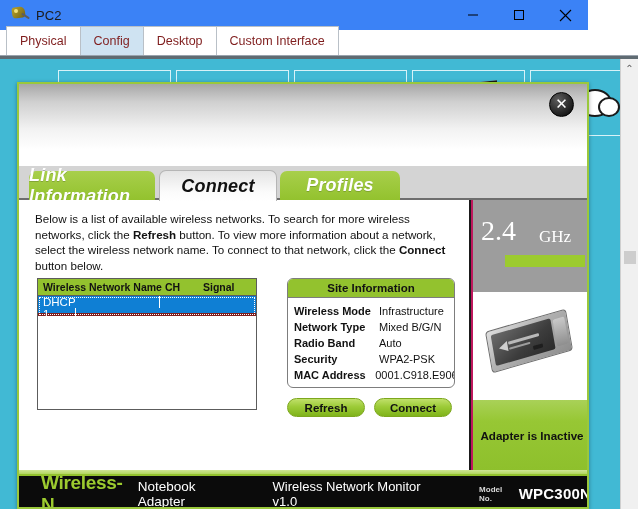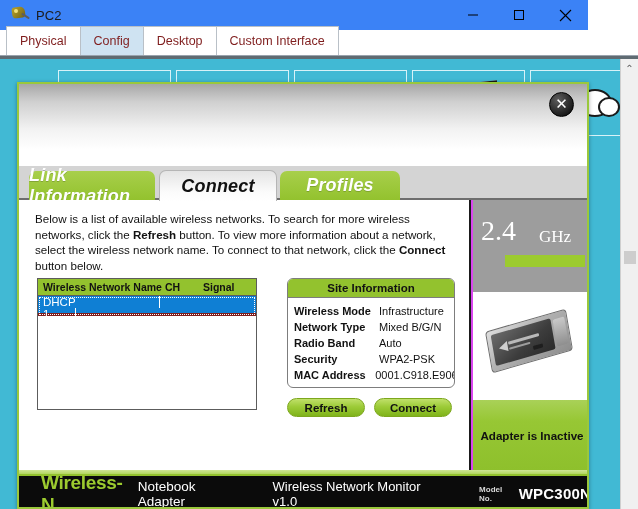--- a/index.html
+++ b/index.html
@@ -223,21 +223,21 @@
     border: 1px solid #b5b5b5; border-bottom: none;
     height: 31px; top: 4px; z-index: 4;
   }
   .t-link { left: 10px; width: 126px; }
   .t-conn { left: 140px; width: 118px; }
   .t-prof { left: 261px; width: 120px; }
 
   .wmon-body {
     position: relative;
     height: 270px;
-    background: #d946ef;
+    background: #be185d;
     padding-left: 40px;
   }
   .panel-left {
     position: absolute; left: 0; top: 0;
     width: 452px; height: 270px;
     background: #ffffff;
     border-right: 2px solid #1b1b1b;
   }
   .desc {
     margin: 11px 14px 0 16px;

